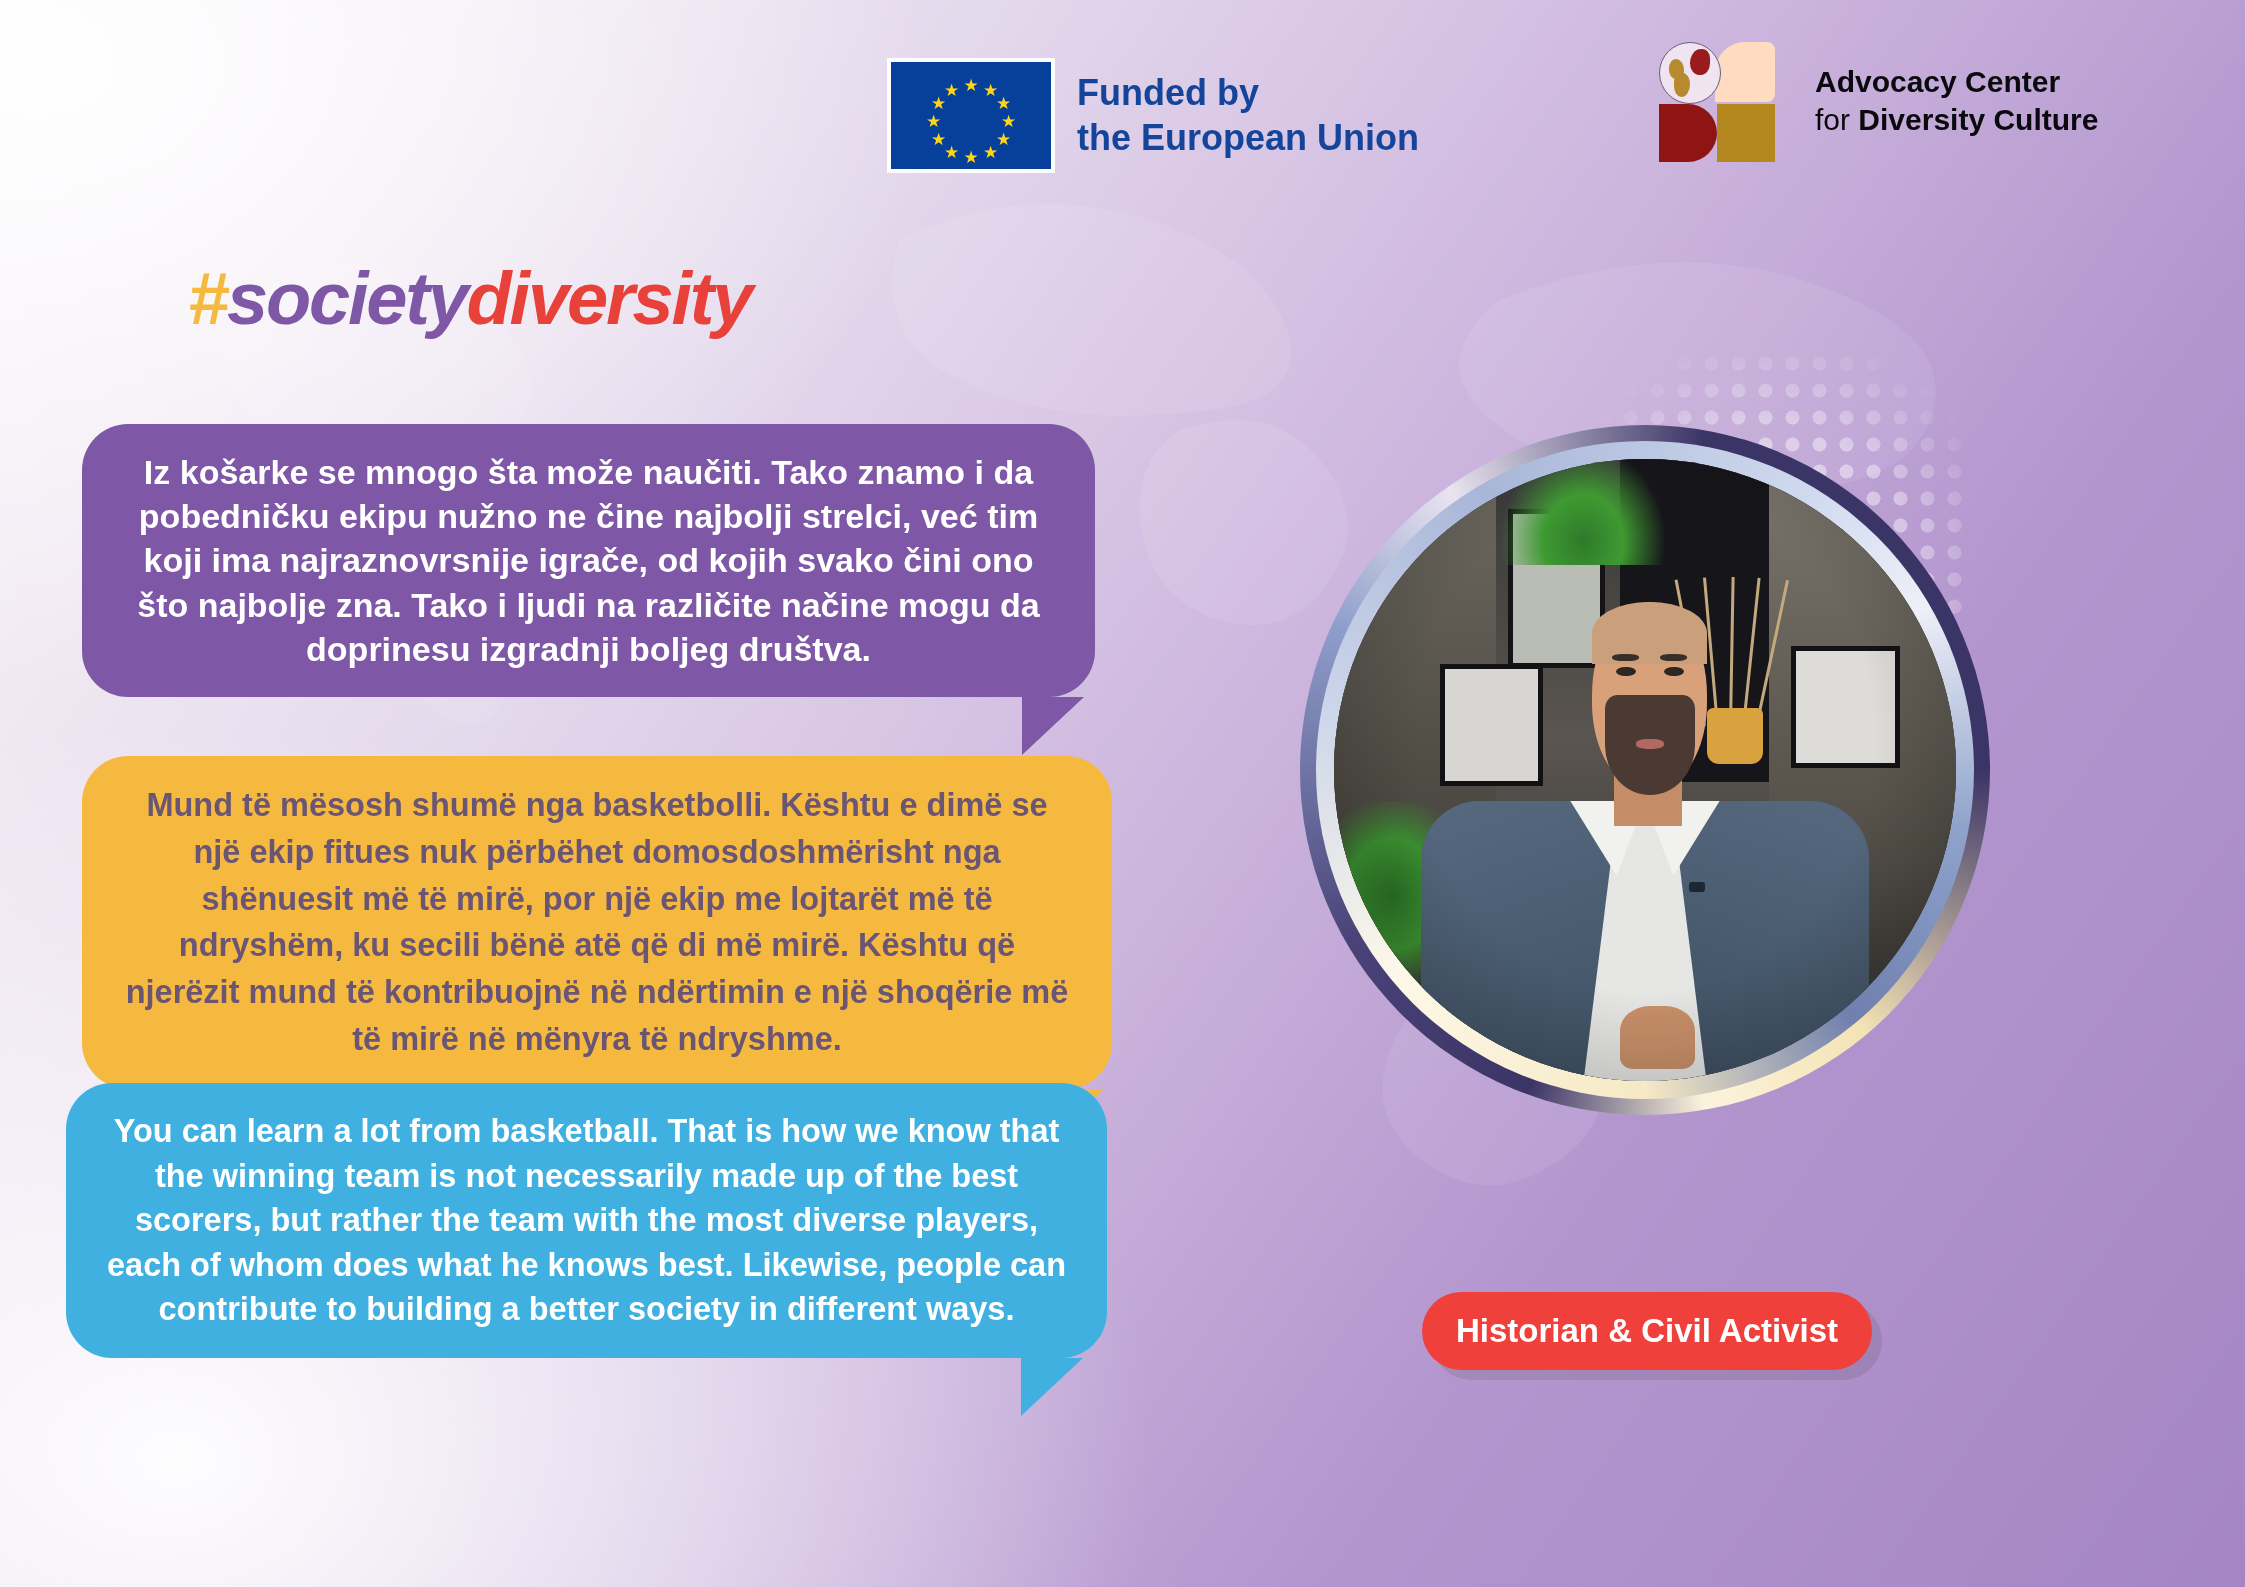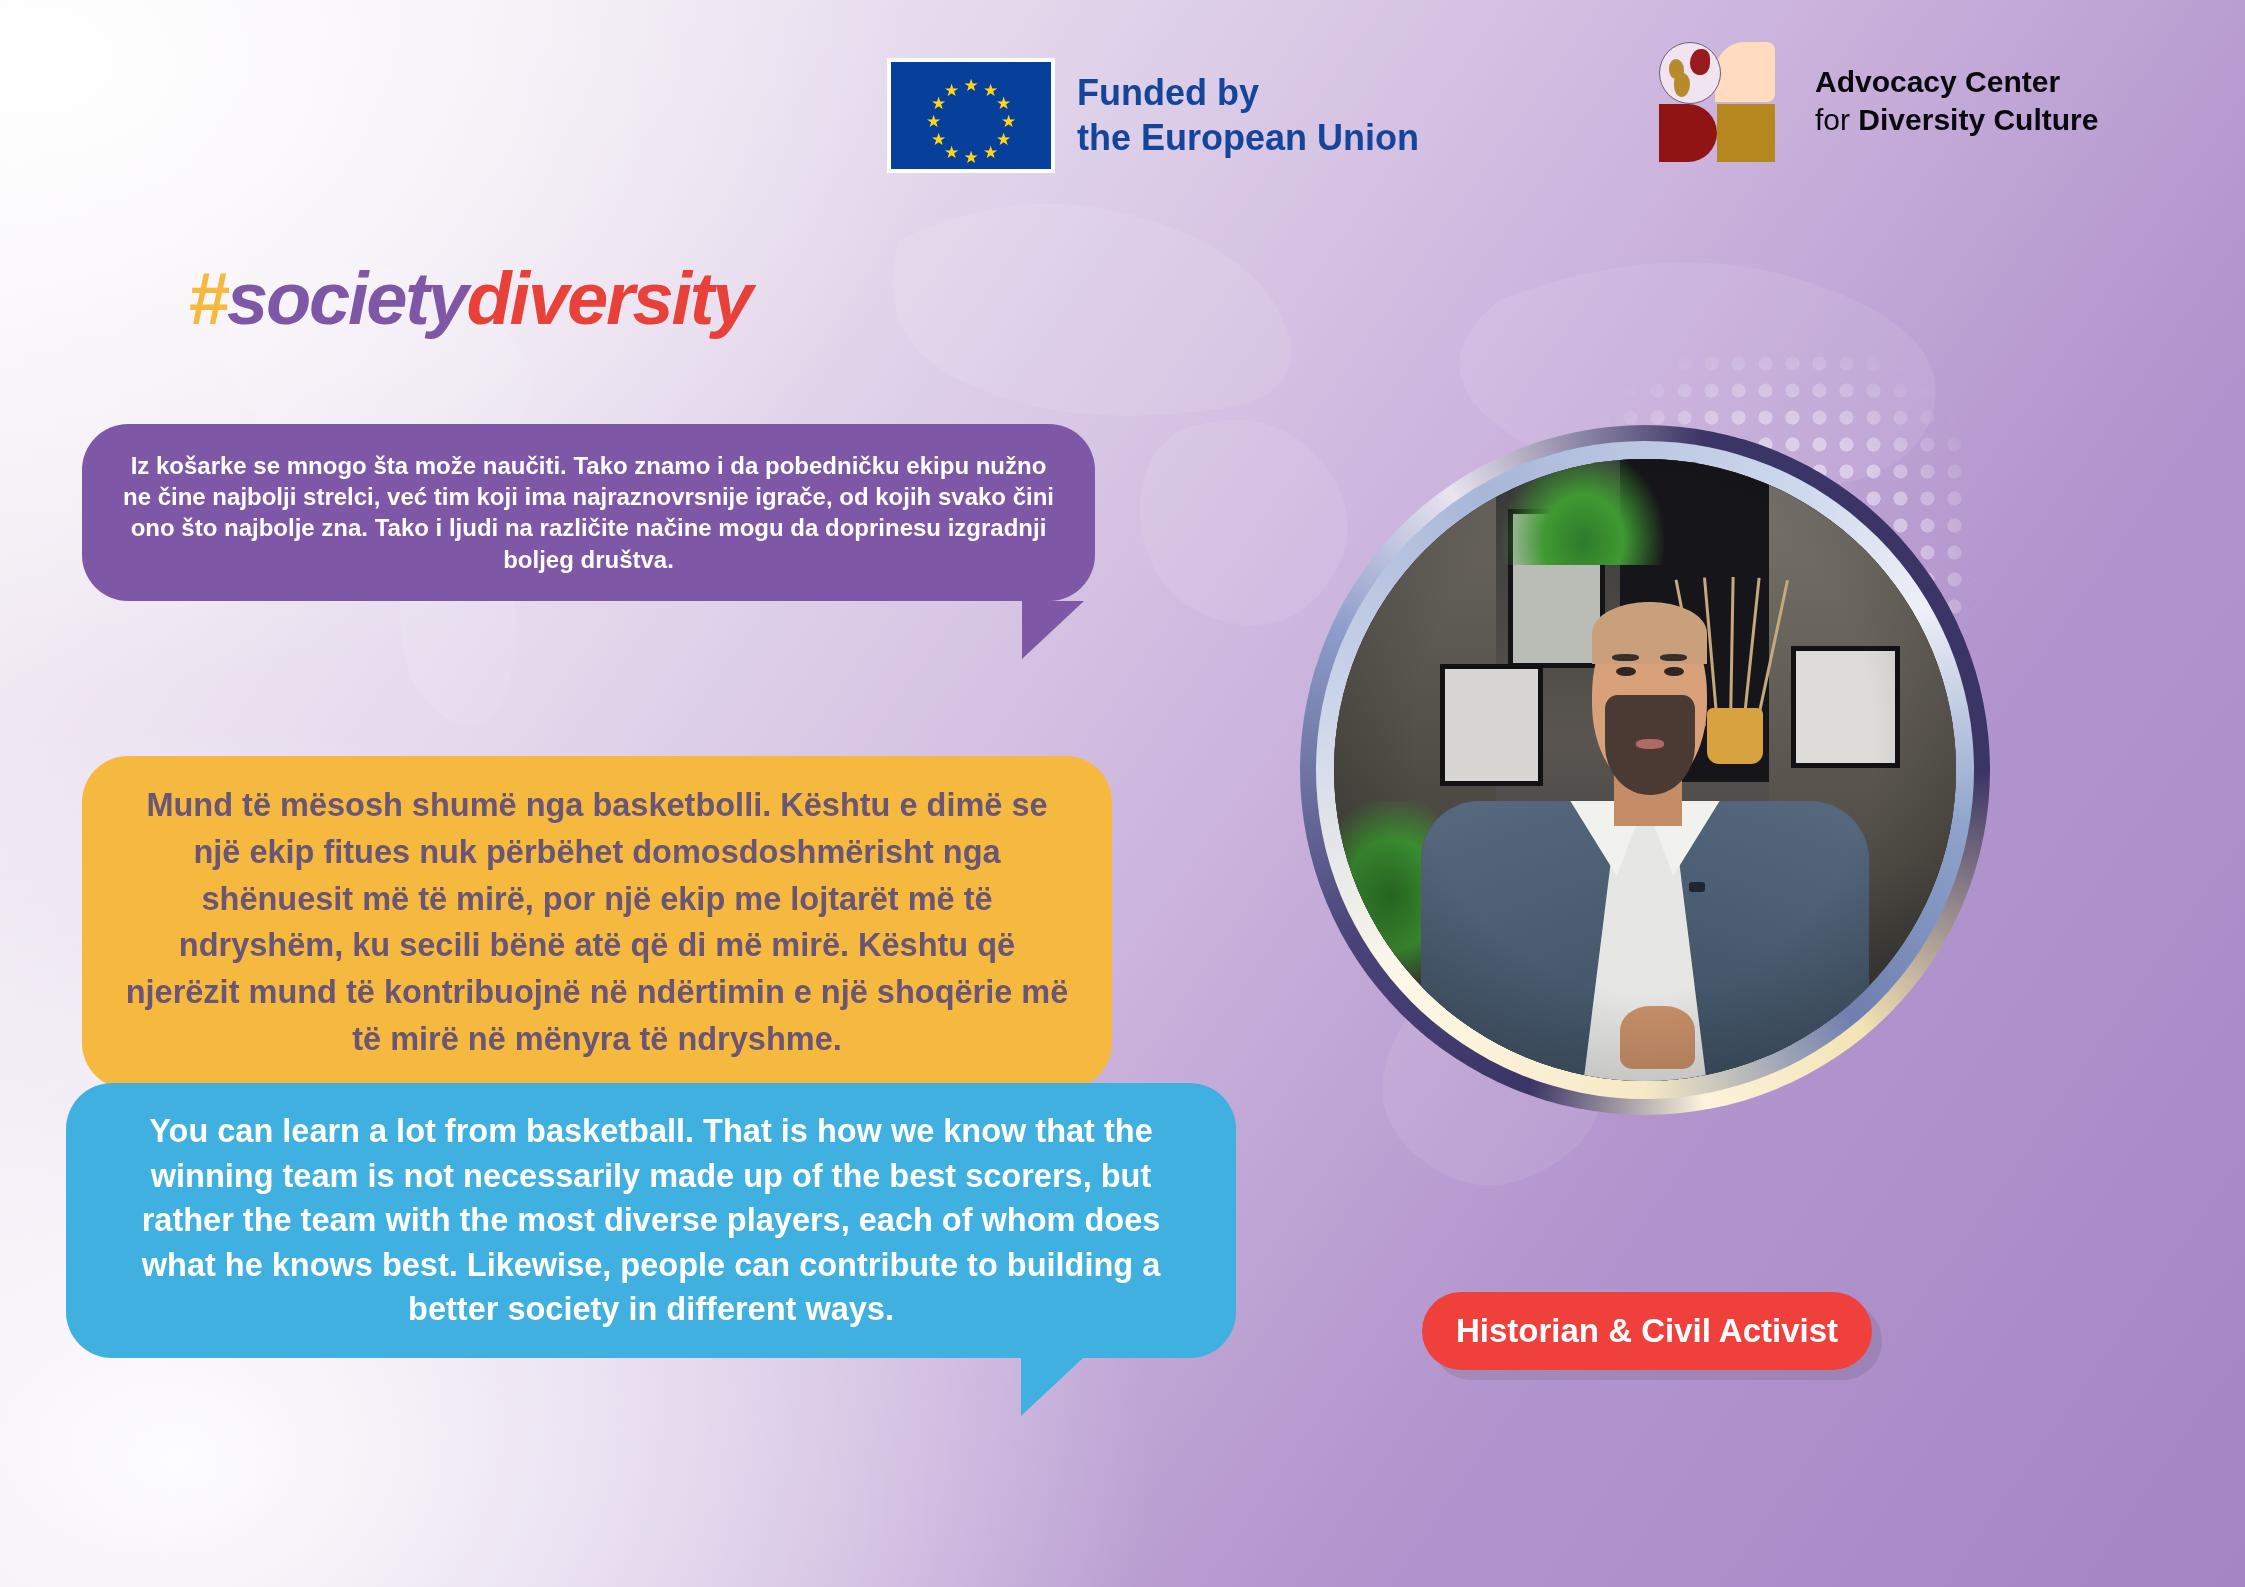--- a/index.html
+++ b/index.html
@@ -88,29 +88,29 @@
   .hashtag-foot .d{color:#7e57a6;}
   .hashtag-foot .p{color:#7d7b84;}
 
   
   .bubble{position:absolute;border-radius:46px;box-sizing:border-box;
      padding:26px 40px;text-align:center;font-weight:bold;}
   .bubble .tail{position:absolute;width:0;height:0;}
   .bubble .shadow{position:absolute;inset:0;border-radius:46px;
      background:rgba(95,88,105,.30);z-index:-1;transform:translate(13px,13px);}
 
-  #b-sr{left:82px;top:424px;width:1013px;font-size:24px;line-height:1.30;
+  #b-sr{left:82px;top:424px;width:1013px;font-size:34px;line-height:1.30;
         background:#7e57a6;color:#ffffff;}
   #b-sr .tail{left:940px;top:100%;border-left:62px solid #7e57a6;
         border-bottom:58px solid transparent;border-right:0;}
   #b-sq{left:82px;top:756px;width:1030px;font-size:32.5px;line-height:1.44;
         background:#f6b93f;color:#6a5574;}
   #b-sq .tail{left:960px;top:100%;border-left:62px solid #f6b93f;
         border-bottom:58px solid transparent;border-right:0;}
-  #b-en{left:66px;top:1083px;width:1170px;font-size:32.5px;line-height:1.37;
+  #b-en{left:66px;top:1083px;width:1041px;font-size:32.5px;line-height:1.37;
         background:#3fb0e0;color:#ffffff;}
   #b-en .tail{left:955px;top:100%;border-left:62px solid #3fb0e0;
         border-bottom:58px solid transparent;border-right:0;}
 
   
   #portrait-wrap{position:absolute;left:1300px;top:425px;width:690px;height:690px;}
   #ring-outer{position:absolute;inset:0;border-radius:50%;
      background:conic-gradient(from 200deg,#3b3466 0deg,#4a4378 40deg,#8e9ecb 95deg,
         #e9e4ef 125deg,#3b3466 170deg,#3b3466 250deg,#f4e3b4 300deg,#fbf3dc 330deg,#3b3466 360deg);
      box-shadow:0 0 0 0 rgba(0,0,0,0);}

